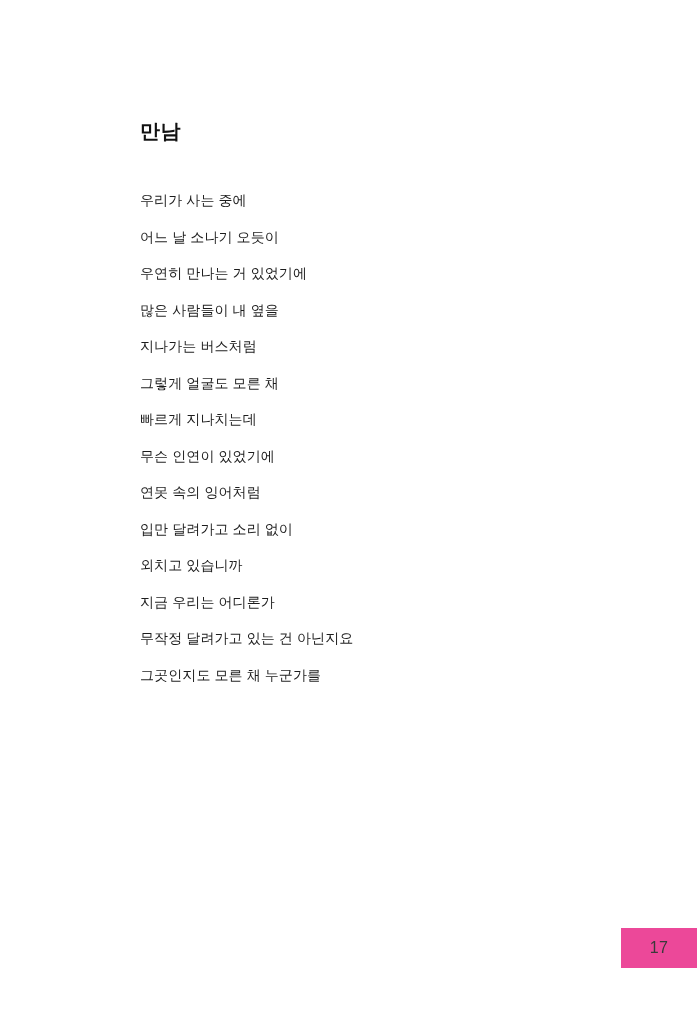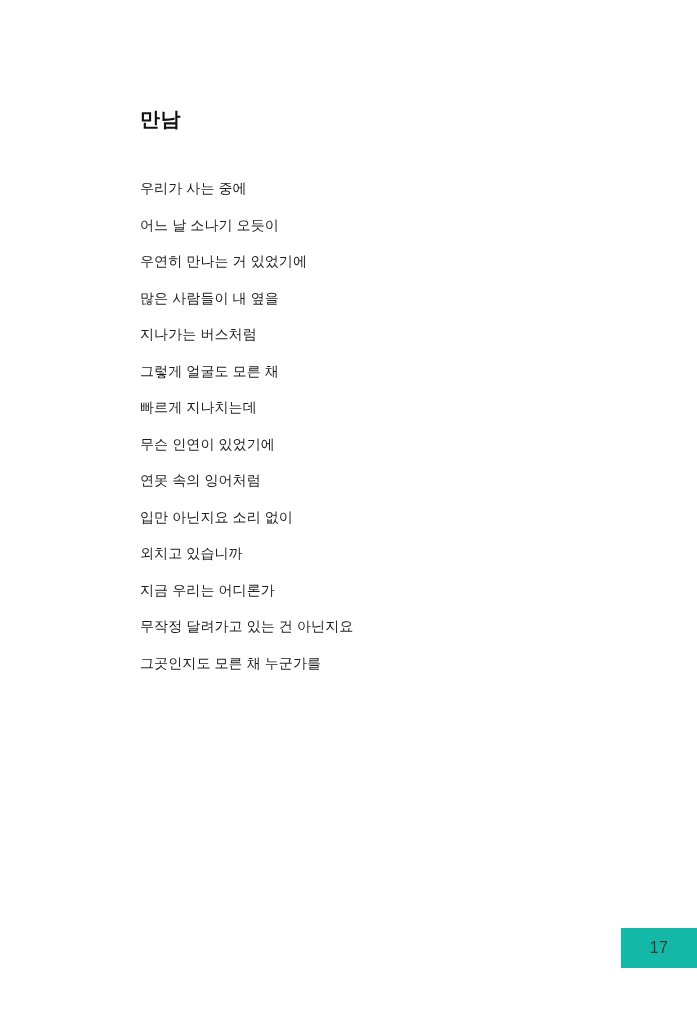--- a/index.html
+++ b/index.html
@@ -19,21 +19,21 @@
     position: absolute;
     left: 0;
     top: 0;
     width: 697px;
     height: 1024px;
     background: #ffffff;
   }
   .poem-block {
     position: absolute;
     left: 140px;
-    top: 106px;
+    top: 118px;
     width: 430px;
   }
   .poem-title {
     font-size: 20px;
     font-weight: bold;
     letter-spacing: 0.5px;
     color: #111111;
     margin: 0 0 38px 0;
     line-height: 1.3;
   }
@@ -48,21 +48,21 @@
     color: #1c1c1c;
     white-space: pre;
     letter-spacing: 0.1px;
   }
   .page-number-box {
     position: absolute;
     right: 0px;
     bottom: 56px;
     width: 76px;
     height: 40px;
-    background: #14b8a6;
+    background: #ec4899;
     display: flex;
     align-items: center;
     justify-content: center;
   }
   .page-number {
     font-size: 16px;
     color: #3a3a3a;
     letter-spacing: 0.3px;
   }
 </style>
@@ -76,21 +76,21 @@
     <div class="poem-body">
       <div class="poem-line">우리가 사는 중에</div>
       <div class="poem-line">어느 날 소나기 오듯이</div>
       <div class="poem-line">우연히 만나는 거 있었기에</div>
       <div class="poem-line">많은 사람들이 내 옆을</div>
       <div class="poem-line">지나가는 버스처럼</div>
       <div class="poem-line">그렇게 얼굴도 모른 채</div>
       <div class="poem-line">빠르게 지나치는데</div>
       <div class="poem-line">무슨 인연이 있었기에</div>
       <div class="poem-line">연못 속의 잉어처럼</div>
-      <div class="poem-line">입만 아닌지요 소리 없이</div>
+      <div class="poem-line">입만 달려가고 소리 없이</div>
       <div class="poem-line">외치고 있습니까</div>
       <div class="poem-line">지금 우리는 어디론가</div>
       <div class="poem-line">무작정 달려가고 있는 건 아닌지요</div>
       <div class="poem-line">그곳인지도 모른 채 누군가를</div>
     </div>
   </div>
 
   <div class="page-number-box">
     <span class="page-number">17</span>
   </div>

